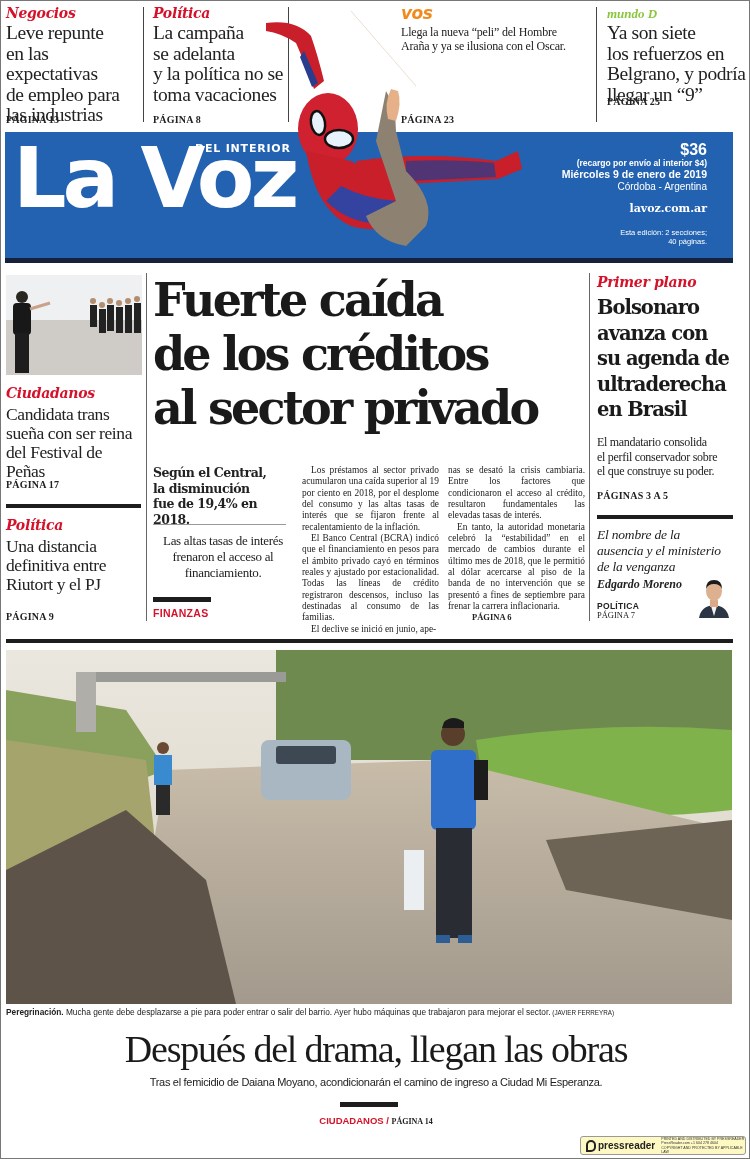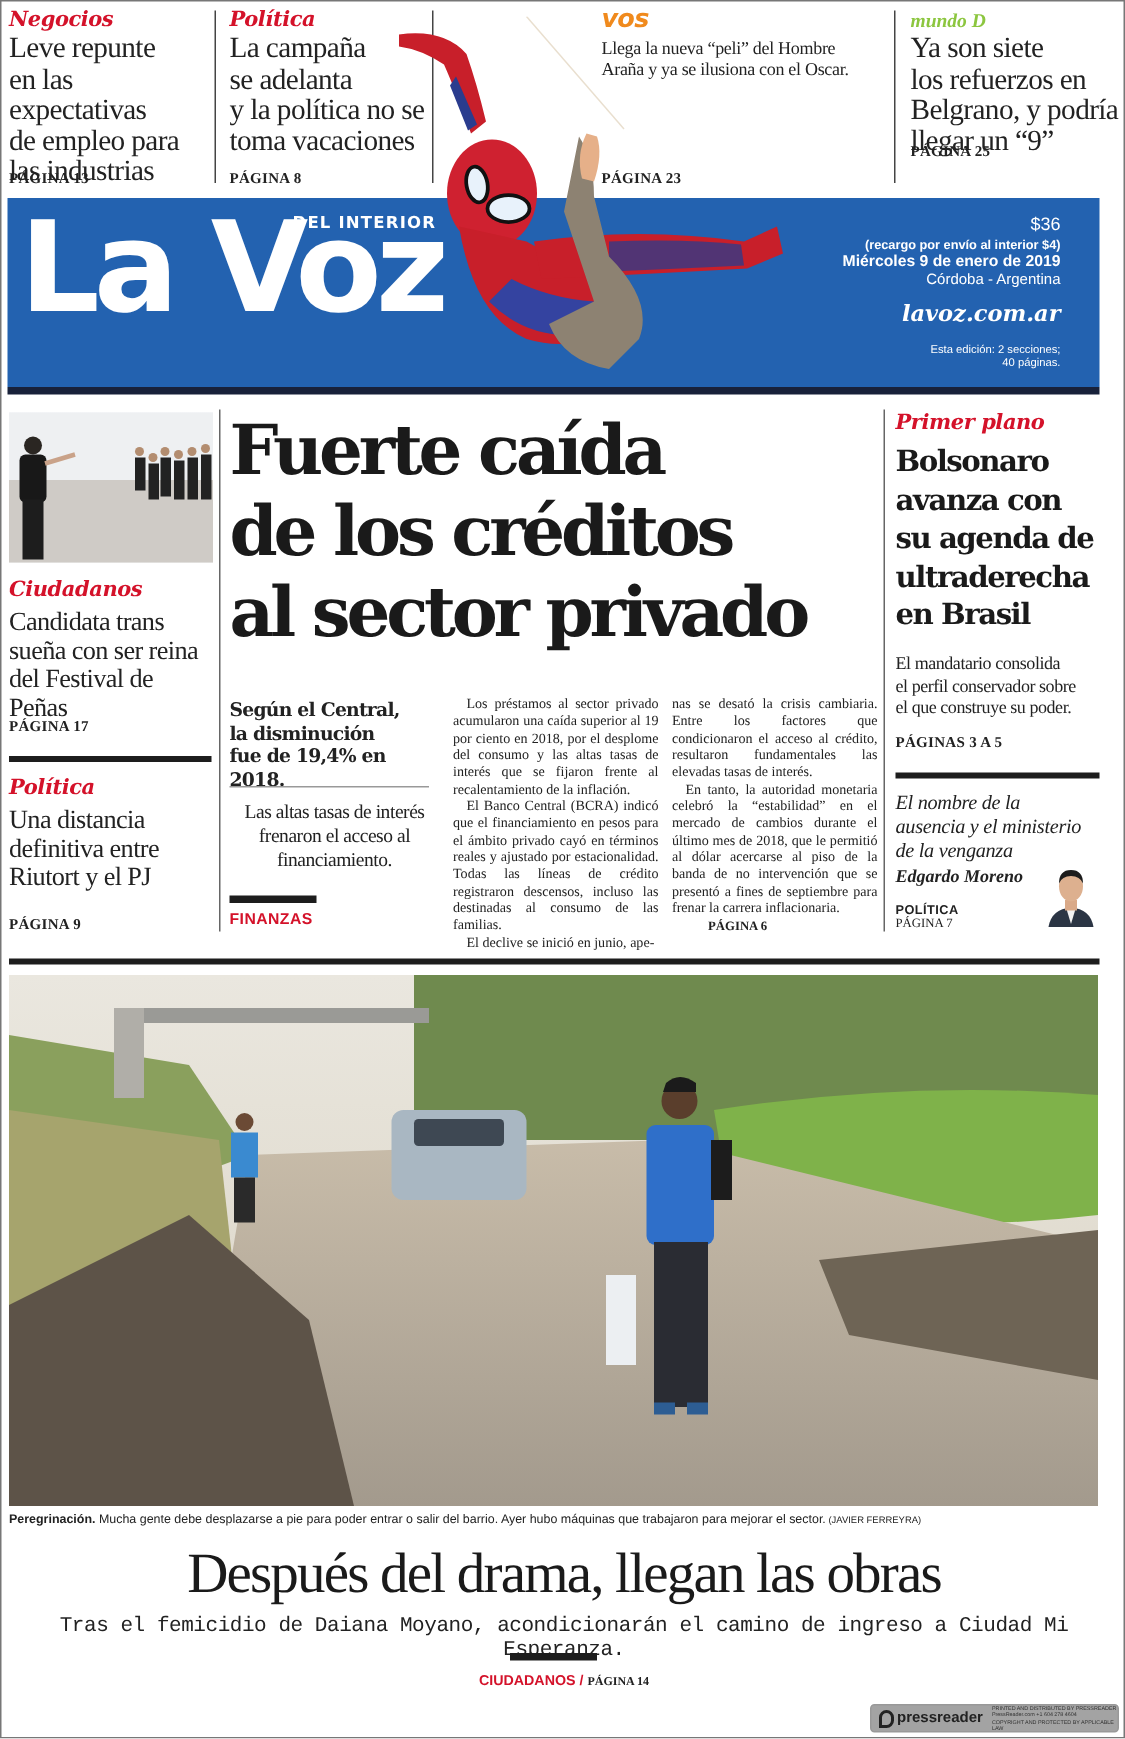--- a/index.html
+++ b/index.html
@@ -18,25 +18,25 @@
   .vos-head { font-family: "DejaVu Serif", serif; font-weight: bold; font-size: 20px; line-height: 23px; color: #1a1a1a; letter-spacing: -0.6px; margin-top: 1px; }
   .vos-sub { font-family: "Liberation Serif", serif; font-size: 12px; line-height: 14px; color: #222; margin-top: 3px; letter-spacing: -0.2px; }
   .mundo-kicker { font-family: Liberation Serif, serif; font-style: italic; font-weight: bold; color: #8cc63f; font-size: 13px; line-height: 15px; }
 
   
   .masthead { position: absolute; left: 4px; top: 131px; width: 728px; height: 126px; background: #2362b0; }
   .masthead-bar { position: absolute; left: 4px; top: 257px; width: 728px; height: 5px; background: #18213a; }
   .logo { position: absolute; left: 12px; top: 132px; font-family: "DejaVu Sans", sans-serif; font-weight: bold; color: #fff; font-size: 84px; line-height: 90px; letter-spacing: -4px; }
   .logo-del { position: absolute; left: 194px; top: 141px; font-family: "DejaVu Sans", sans-serif; font-weight: bold; color: #fff; font-size: 11px; letter-spacing: 0.8px; }
   .mh-right { position: absolute; right: 42px; top: 140px; text-align: right; color: #fff; font-family: "Liberation Sans", sans-serif; }
-  .mh-price { font-weight: normal; font-size: 12px; line-height: 17px; }
+  .mh-price { font-weight: bold; font-size: 16px; line-height: 17px; }
   .mh-recargo { font-weight: bold; font-size: 8.5px; line-height: 10px; }
   .mh-date { font-weight: bold; font-size: 10.5px; line-height: 13px; }
   .mh-city { font-size: 10px; line-height: 12px; }
-  .mh-url { font-family: "DejaVu Serif", serif; font-style: italic; font-weight: bold; font-size: 15px; line-height: 14px; margin-top: 9px; }
+  .mh-url { font-family: "DejaVu Serif", serif; font-weight: bold; font-size: 11px; line-height: 14px; margin-top: 9px; }
   .mh-edition { font-size: 7.5px; line-height: 9px; margin-top: 12px; }
 
   
   .spidey { position: absolute; left: 255px; top: 10px; width: 270px; height: 240px; }
 
   
   .photo-small { position: absolute; left: 5px; top: 274px; width: 136px; height: 100px; background: linear-gradient(180deg, #e8ebee 0%, #d6d8d8 45%, #c9c6c2 100%); overflow: hidden; }
   .col-kicker { position: absolute; }
   .col-head { font-family: "Liberation Serif", serif; font-size: 17.5px; line-height: 19px; color: #222; letter-spacing: -0.4px; margin-top: 4px; }
   .hbar { position: absolute; background: #1d1d1d; }
@@ -61,27 +61,27 @@
   .op-page { position: absolute; left: 596px; top: 610px; font-family: Liberation Serif, serif; font-size: 8.5px; line-height: 9px; color: #222; }
   .headshot { position: absolute; left: 694px; top: 575px; width: 38px; height: 42px; overflow: hidden; background: #fff; }
 
   
   .big-photo { position: absolute; left: 5px; top: 649px; width: 726px; height: 354px; overflow: hidden; background: #c9c0b2; }
   .caption { position: absolute; left: 5px; top: 1006px; width: 740px; font-family: "Liberation Sans", sans-serif; font-size: 8.3px; color: #222; white-space: nowrap; }
   .caption b { font-weight: bold; }
   .caption .credit { font-size: 6.3px; }
 
   .bottom-head { position: absolute; left: 0; top: 1025px; width: 750px; text-align: center; font-family: "Liberation Serif", serif; font-size: 38px; line-height: 46px; letter-spacing: -1.2px; color: #1a1a1a; }
-  .bottom-sub { position: absolute; left: 0; top: 1075px; width: 750px; text-align: center; font-family: Liberation Mono, monospace; font-size: 14px; color: #222; letter-spacing: -0.3px; }
+  .bottom-sub { position: absolute; left: 0; top: 1075px; width: 750px; text-align: center; font-family: Liberation Sans, sans-serif; font-size: 11px; color: #222; letter-spacing: -0.3px; }
   .bottom-bar { position: absolute; left: 339px; top: 1101px; width: 58px; height: 5px; background: #1d1d1d; }
   .bottom-sec { position: absolute; left: 0; top: 1114px; width: 750px; text-align: center; font-family: "Liberation Sans", sans-serif; font-size: 9.5px; }
   .bottom-sec .sec { color: #d4122a; font-weight: bold; }
   .bottom-sec .pg { color: #222; font-family: "Liberation Serif", serif; font-weight: bold; font-size: 8px; }
 
-  .pressreader { position: absolute; left: 579px; top: 1135px; width: 166px; height: 19px; border: 1px solid #999; border-radius: 3px; background: #a3a3a3; display: flex; align-items: center; padding-left: 5px; }
+  .pressreader { position: absolute; left: 579px; top: 1135px; width: 166px; height: 19px; border: 1px solid #999; border-radius: 3px; background: #fef9c3; display: flex; align-items: center; padding-left: 5px; }
   .pr-logo { font-family: "Liberation Sans", sans-serif; font-weight: bold; font-size: 10px; color: #222; display: flex; align-items: center; gap: 2px; }
   .pr-mark { width: 10px; height: 12px; border: 2.5px solid #222; border-radius: 6px 6px 6px 0; }
   .pr-fine { margin-left: 6px; font-family: "Liberation Sans", sans-serif; font-size: 3.6px; line-height: 4.4px; color: #333; }
 </style>
 </head>
 <body>
 
 <div class="page">
 
   <div class="teaser" style="left:5px;width:135px;">

